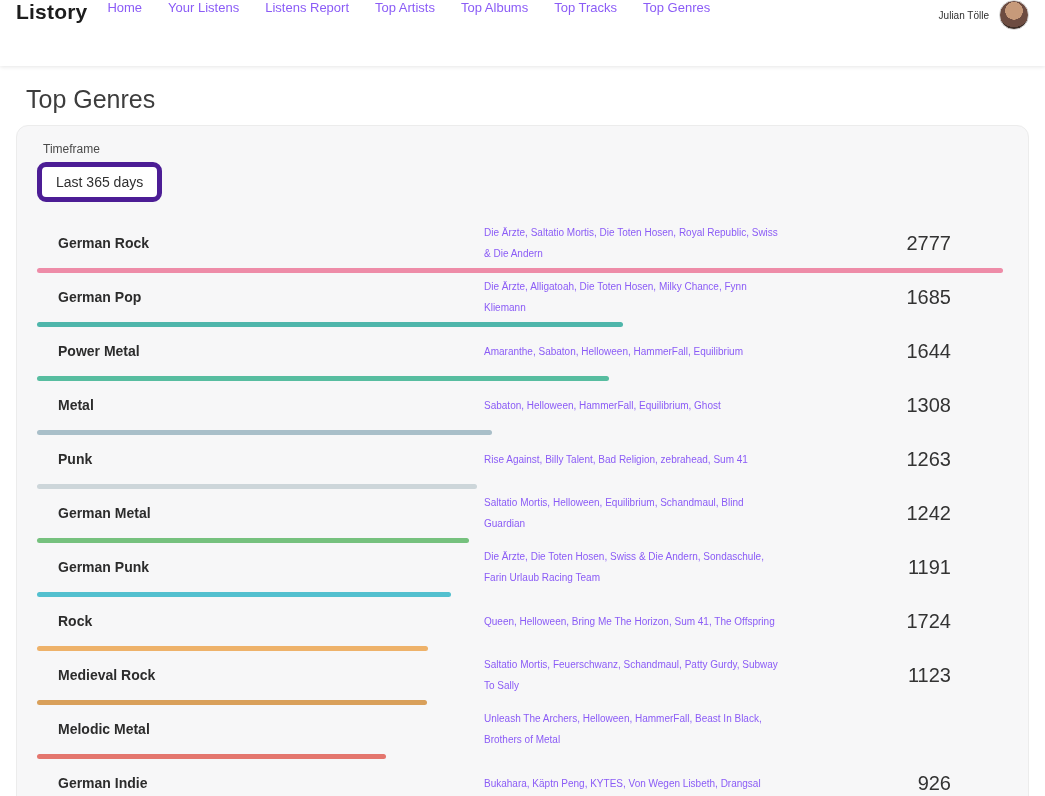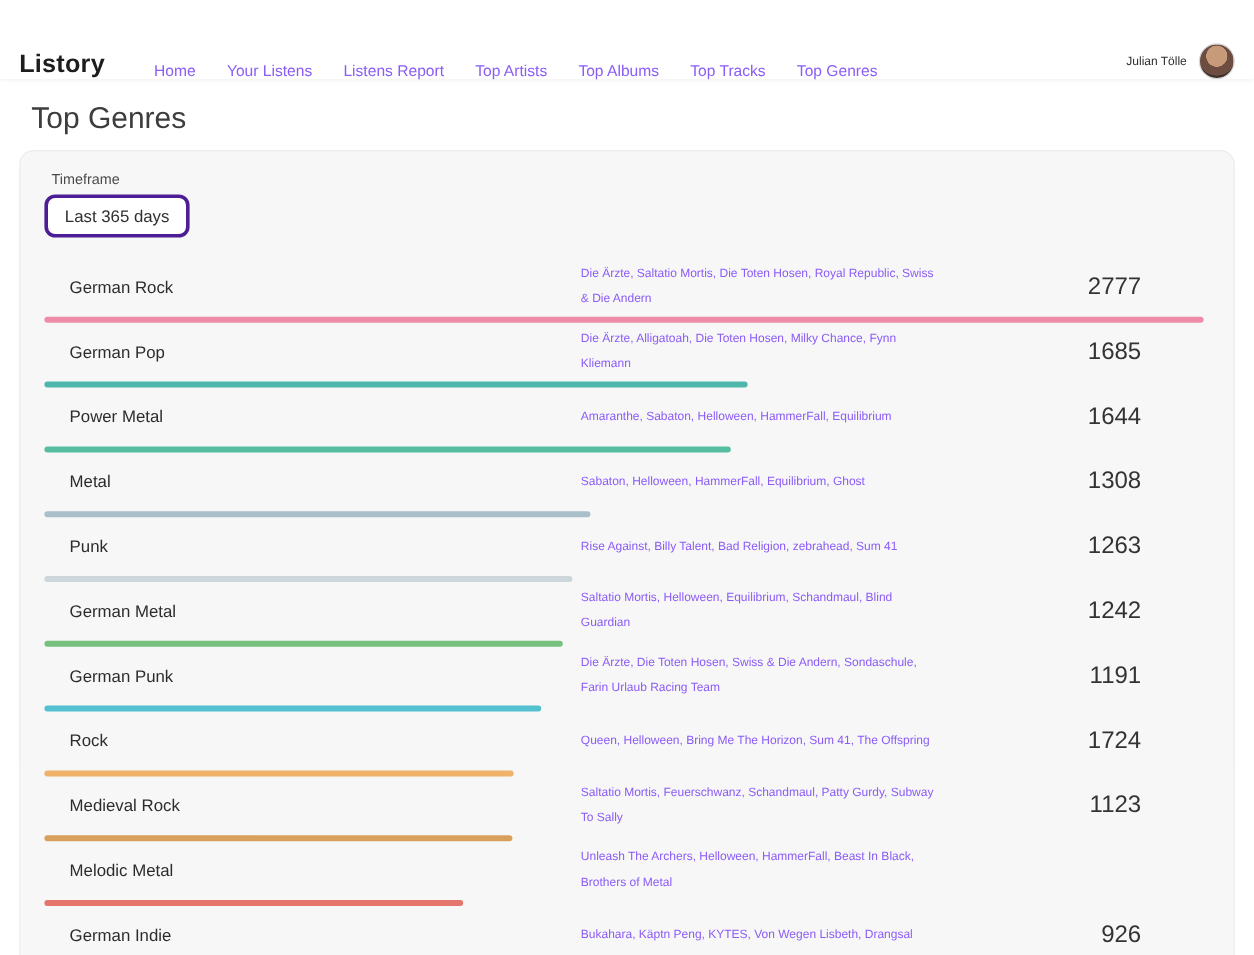--- a/index.html
+++ b/index.html
@@ -6,27 +6,26 @@
   html, body { width: 1045px; height: 796px; overflow: hidden; }
   body {
     font-family: "Liberation Sans", sans-serif;
     background: #ffffff;
     color: #333;
   }
   
   header {
     height: 66px;
     display: flex;
-    align-items: flex-end;
+    align-items: flex-start;
     padding: 0 16px;
     background: #fff;
     box-shadow: 0 1px 4px rgba(0,0,0,0.10);
     position: relative;
     z-index: 2;
-    gap: 21px;
   }
   .logo {
     font-size: 21px;
     font-weight: 700;
     color: #1d1d1d;
     letter-spacing: 0.2px;
     margin-right: 20px;
     cursor: pointer;
   }
   nav { display: flex; align-items: center; gap: 26px; flex: 1; }
@@ -61,39 +60,39 @@
     border-radius: 12px;
     padding: 14px 25px 24px 20px;
     min-height: 700px;
   }
   .tf-label { font-size: 12px; color: #4a4a4a; margin: 2px 0 6px 6px; }
   .tf-btn {
     font-family: "Liberation Sans", sans-serif;
     font-size: 14px;
     color: #2f2f2f;
     background: #fff;
-    border: 3px solid #4c1d95;
+    border: 5px solid #4c1d95;
     border-radius: 9px;
     padding: 7px 14px;
     cursor: pointer;
   }
   .rows { margin-top: 17px; }
   .row {
     position: relative;
     display: grid;
     grid-template-columns: 447px 300px 1fr;
     align-items: center;
     min-height: 54px;
     padding-bottom: 6px;
     cursor: pointer;
   }
   .row .g {
     padding-left: 21px;
     font-size: 14px;
-    font-weight: 400;
+    font-weight: 700;
     color: #2c2c2c;
   }
   .row .a {
     font-size: 10px;
     color: #8b5cf6;
     line-height: 21px;
   }
   .row .c {
     font-size: 20px;
     color: #333;

